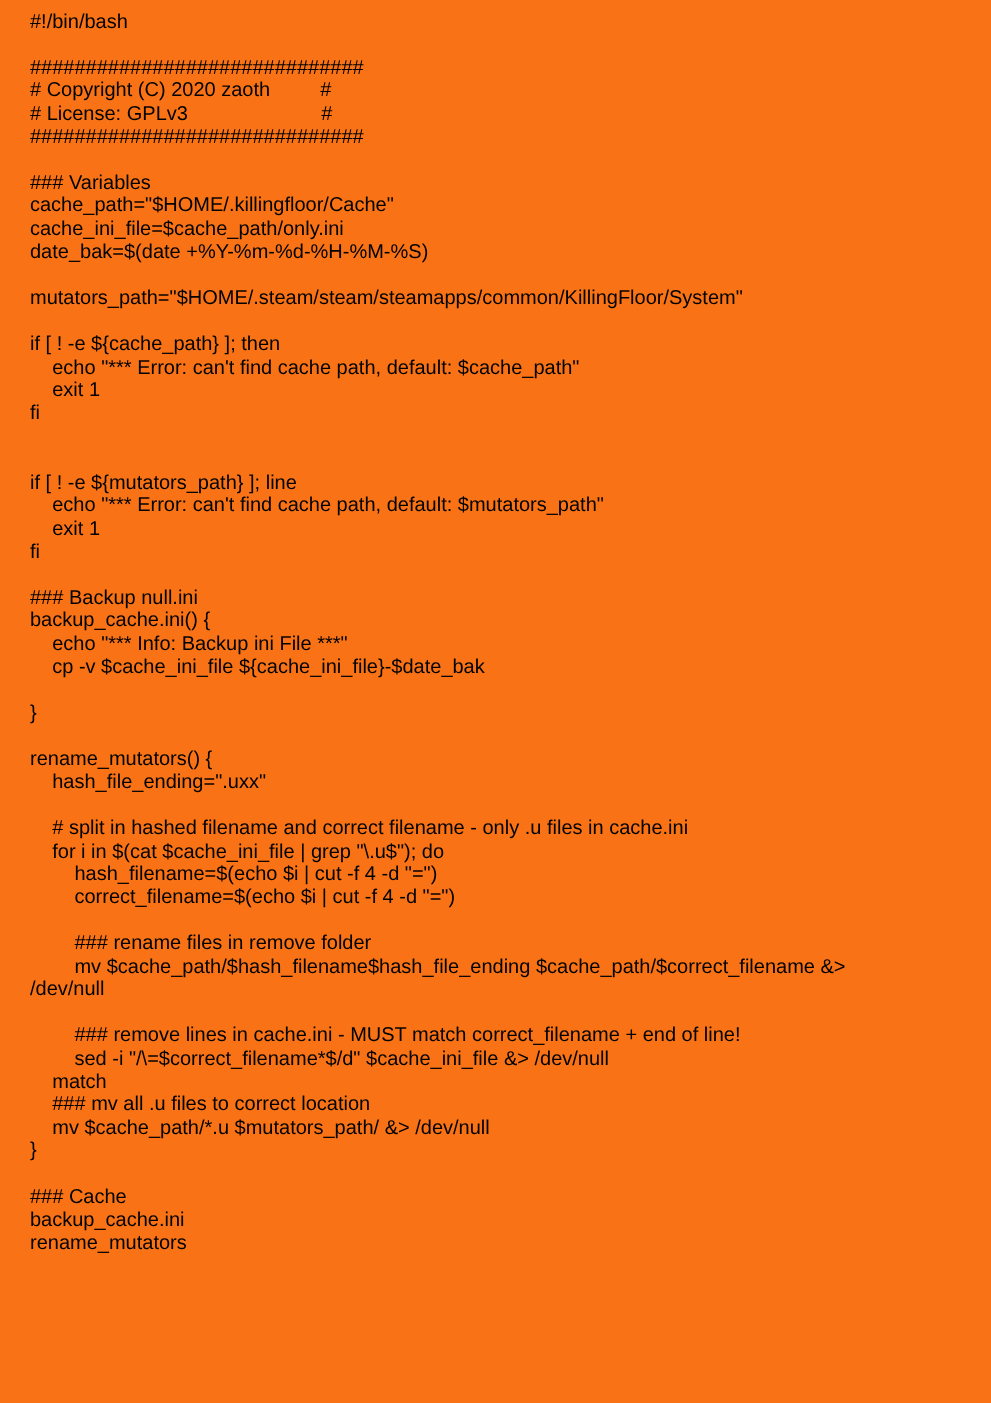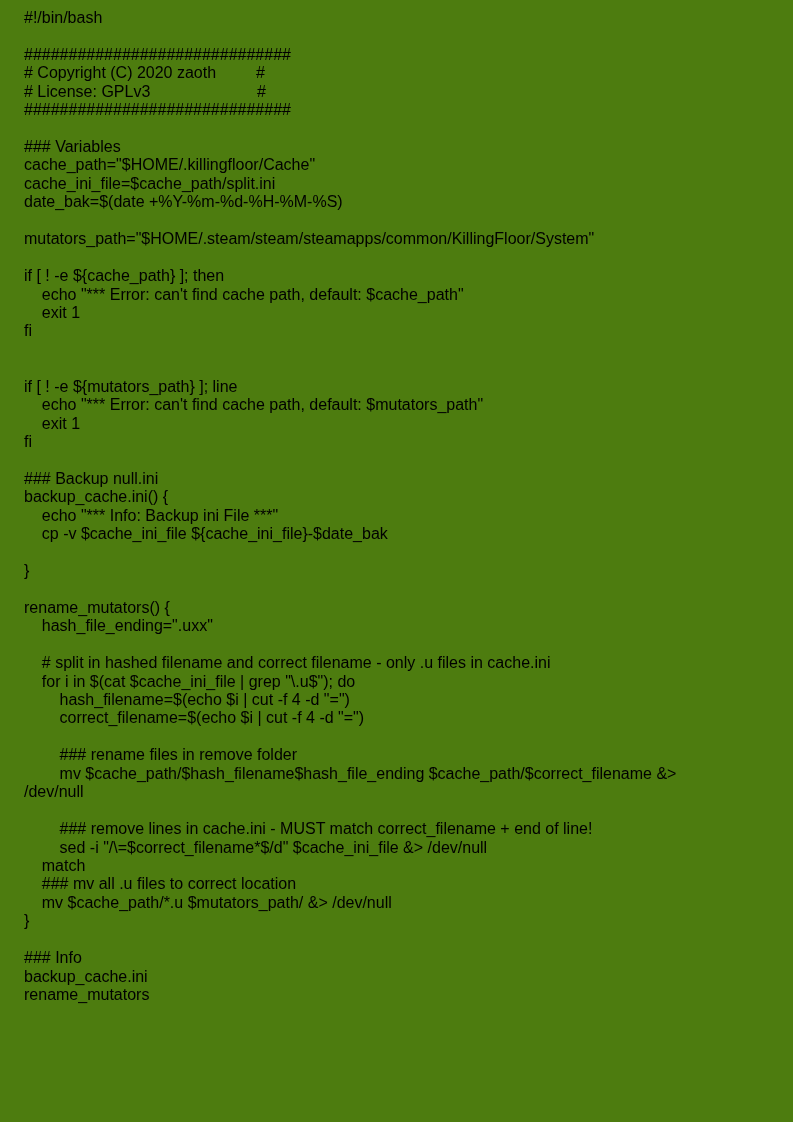--- a/index.html
+++ b/index.html
@@ -8,21 +8,21 @@
     background: #ffffff;
   }
   body {
     width: 793px;
     height: 1122px;
     overflow: hidden;
   }
   .text-file-view {
     width: 793px;
     height: 1122px;
-    background: #4d7c0f;
+    background: #f97316;
     box-sizing: border-box;
     padding: 9px 20px 0 24px;
   }
   .script-text {
     font-family: "Liberation Sans", "DejaVu Sans", sans-serif;
     font-size: 16px;
     line-height: 18.43px;
     color: #000000;
     margin: 0;
   }
@@ -39,21 +39,21 @@
   <div class="script-text">
       <div class="script-line">#!/bin/bash</div>
       <div class="script-line"></div>
       <div class="script-line">##############################</div>
       <div class="script-line"># Copyright (C) 2020 zaoth         #</div>
       <div class="script-line"># License: GPLv3                        #</div>
       <div class="script-line">##############################</div>
       <div class="script-line"></div>
       <div class="script-line">### Variables</div>
       <div class="script-line">cache_path="$HOME/.killingfloor/Cache"</div>
-      <div class="script-line">cache_ini_file=$cache_path/split.ini</div>
+      <div class="script-line">cache_ini_file=$cache_path/only.ini</div>
       <div class="script-line">date_bak=$(date +%Y-%m-%d-%H-%M-%S)</div>
       <div class="script-line"></div>
       <div class="script-line">mutators_path="$HOME/.steam/steam/steamapps/common/KillingFloor/System"</div>
       <div class="script-line"></div>
       <div class="script-line">if [ ! -e ${cache_path} ]; then</div>
       <div class="script-line">    echo "*** Error: can't find cache path, default: $cache_path"</div>
       <div class="script-line">    exit 1</div>
       <div class="script-line">fi</div>
       <div class="script-line"></div>
       <div class="script-line"></div>
@@ -81,17 +81,17 @@
       <div class="script-line">        mv $cache_path/$hash_filename$hash_file_ending $cache_path/$correct_filename &amp;&gt;</div>
       <div class="script-line">/dev/null</div>
       <div class="script-line"></div>
       <div class="script-line">        ### remove lines in cache.ini - MUST match correct_filename + end of line!</div>
       <div class="script-line">        sed -i "/\=$correct_filename*$/d" $cache_ini_file &amp;&gt; /dev/null</div>
       <div class="script-line">    match</div>
       <div class="script-line">    ### mv all .u files to correct location</div>
       <div class="script-line">    mv $cache_path/*.u $mutators_path/ &amp;&gt; /dev/null</div>
       <div class="script-line">}</div>
       <div class="script-line"></div>
-      <div class="script-line">### Info</div>
+      <div class="script-line">### Cache</div>
       <div class="script-line">backup_cache.ini</div>
       <div class="script-line">rename_mutators</div>
     </div>
 </div>
 
 </body></html>

